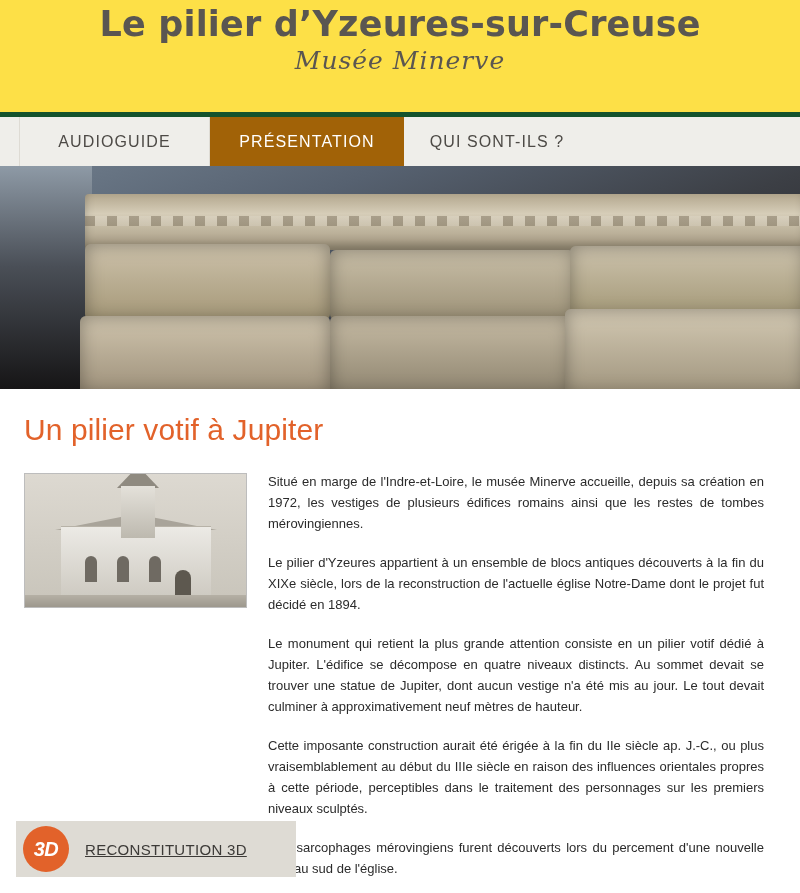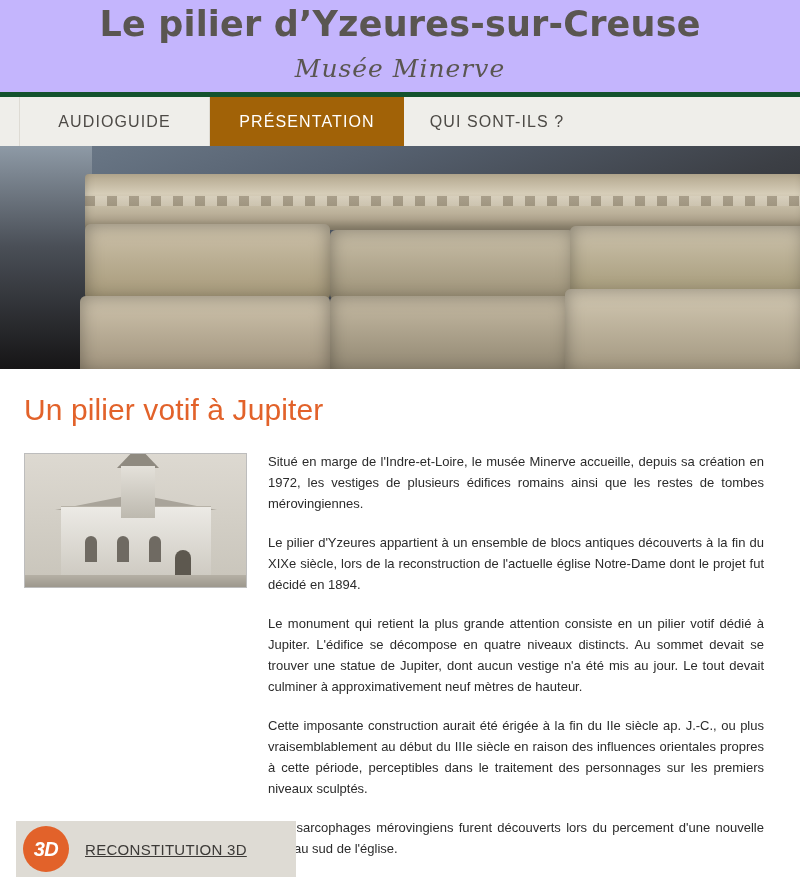--- a/index.html
+++ b/index.html
@@ -15,41 +15,41 @@
     width: 800px;
     height: 893px;
     position: relative;
     overflow: hidden;
     background: #fff;
   }
 
   
   .header {
     width: 100%;
-    height: 92px;
-    background: #c4b5fd;
+    height: 112px;
+    background: #fde047;
     text-align: center;
     padding-top: 2px;
   }
   .site-title {
     font-size: 35px;
     color: #5a5651;
     letter-spacing: 0.2px;
     font-weight: bold;
     margin: 2px 0 0 0;
     line-height: 40px;
     font-family: "DejaVu Sans", sans-serif;
   }
   .site-subtitle {
     font-size: 25px;
     color: #5a5651;
     font-style: italic;
     font-family: "DejaVu Serif", serif;
     letter-spacing: 1px;
-    margin-top: 10px;
+    margin-top: 2px;
     line-height: 30px;
   }
 
   
   .nav {
     width: 100%;
     height: 54px;
     background: #efeeea;
     display: flex;
     align-items: stretch;

